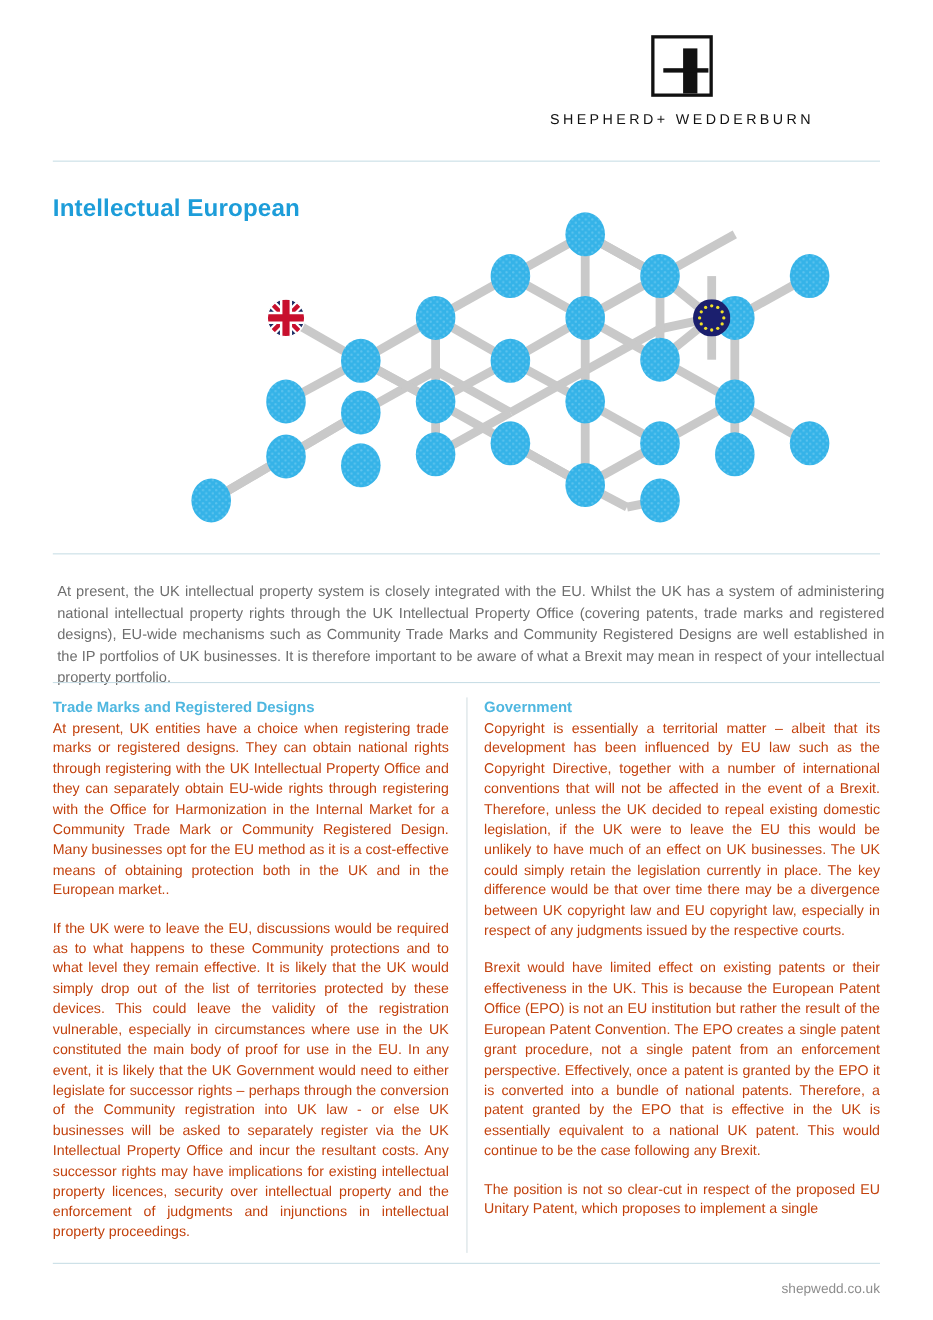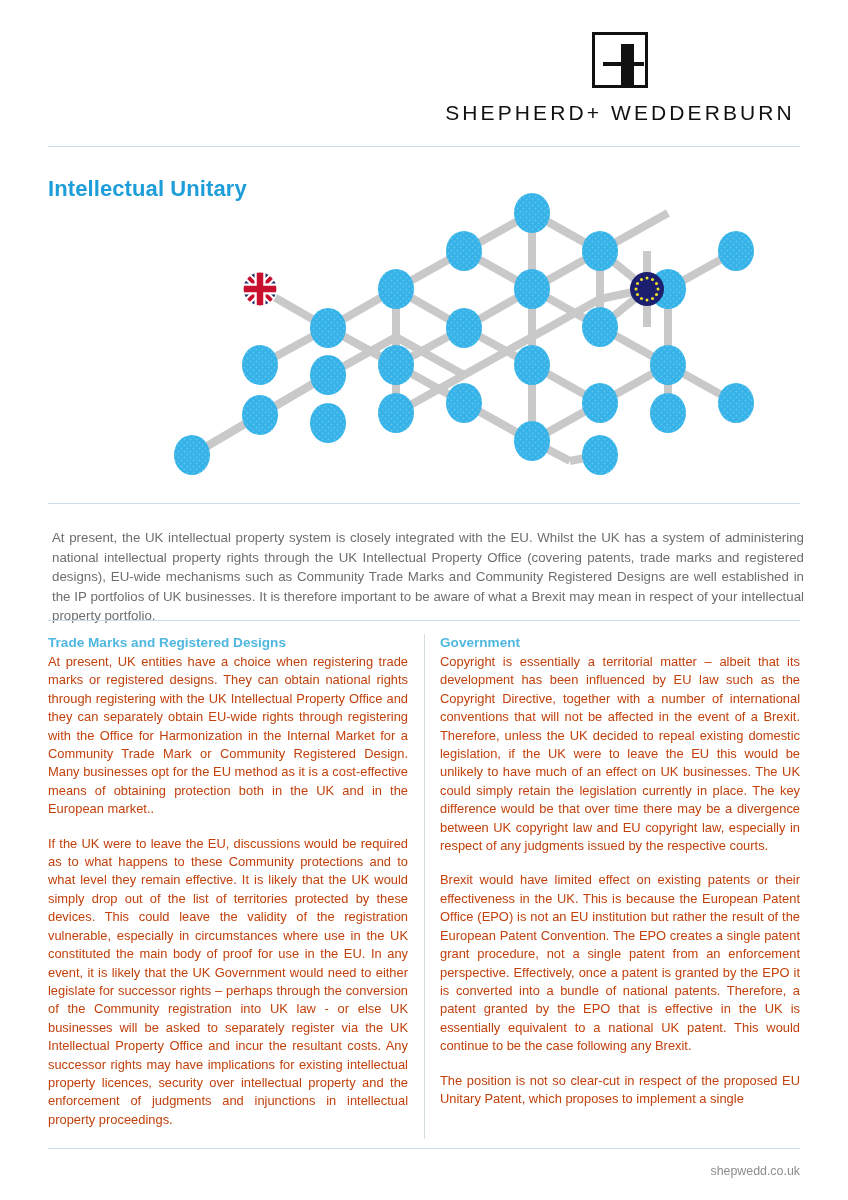--- a/index.html
+++ b/index.html
@@ -50,21 +50,21 @@
     background: #111111;
   }
   .logo-mark .hbar {
     position: absolute;
     left: 8px; top: 27px;
     width: 41px; height: 4px;
     background: #111111;
   }
   .logo-word {
     font-family: "Liberation Sans", sans-serif;
-    font-size: 21px;
+    font-size: 13px;
     letter-spacing: 3.1px;
     color: #111111;
     white-space: nowrap;
     font-weight: 400;
   }
 
   
   .rule {
     position: absolute;
     left: 48px;
@@ -190,21 +190,21 @@
         <div class="vbar"></div>
         <div class="hbar"></div>
       </div>
       <div class="logo-word">SHEPHERD+ WEDDERBURN</div>
     </div>
   </div>
 
   <div class="rule rule-top"></div>
 
   <div class="title-wrap">
-    <div class="title-line2">Intellectual Unitary</div>
+    <div class="title-line2">Intellectual European</div>
   </div>
 
   <div class="network">
     <svg width="680" height="330" viewBox="0 0 680 330" xmlns="http://www.w3.org/2000/svg" aria-hidden="true">
       <defs>
         <pattern id="nodedots" width="6" height="6" patternUnits="userSpaceOnUse">
           <rect width="6" height="6" fill="#35b3e8"></rect>
           <circle cx="1.5" cy="1.5" r="1.05" fill="#5cc3ee"></circle>
           <circle cx="4.5" cy="4.5" r="1.05" fill="#5cc3ee"></circle>
         </pattern>

